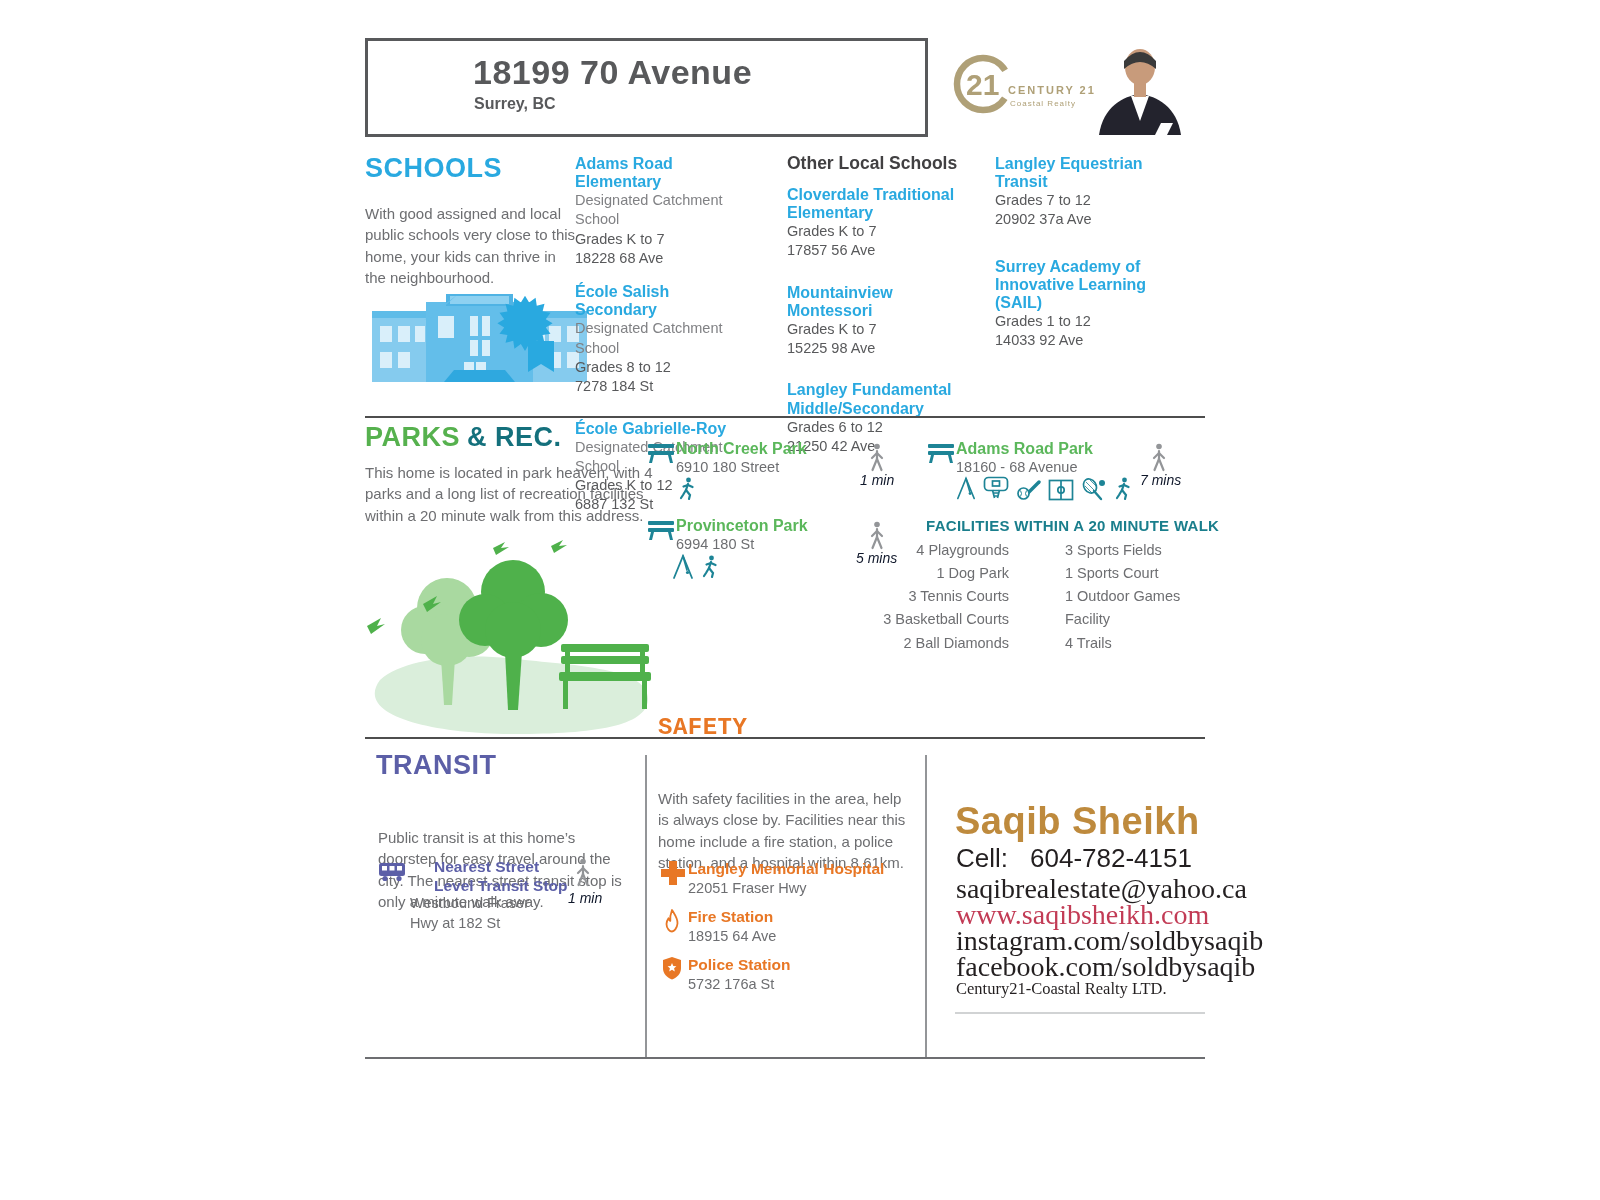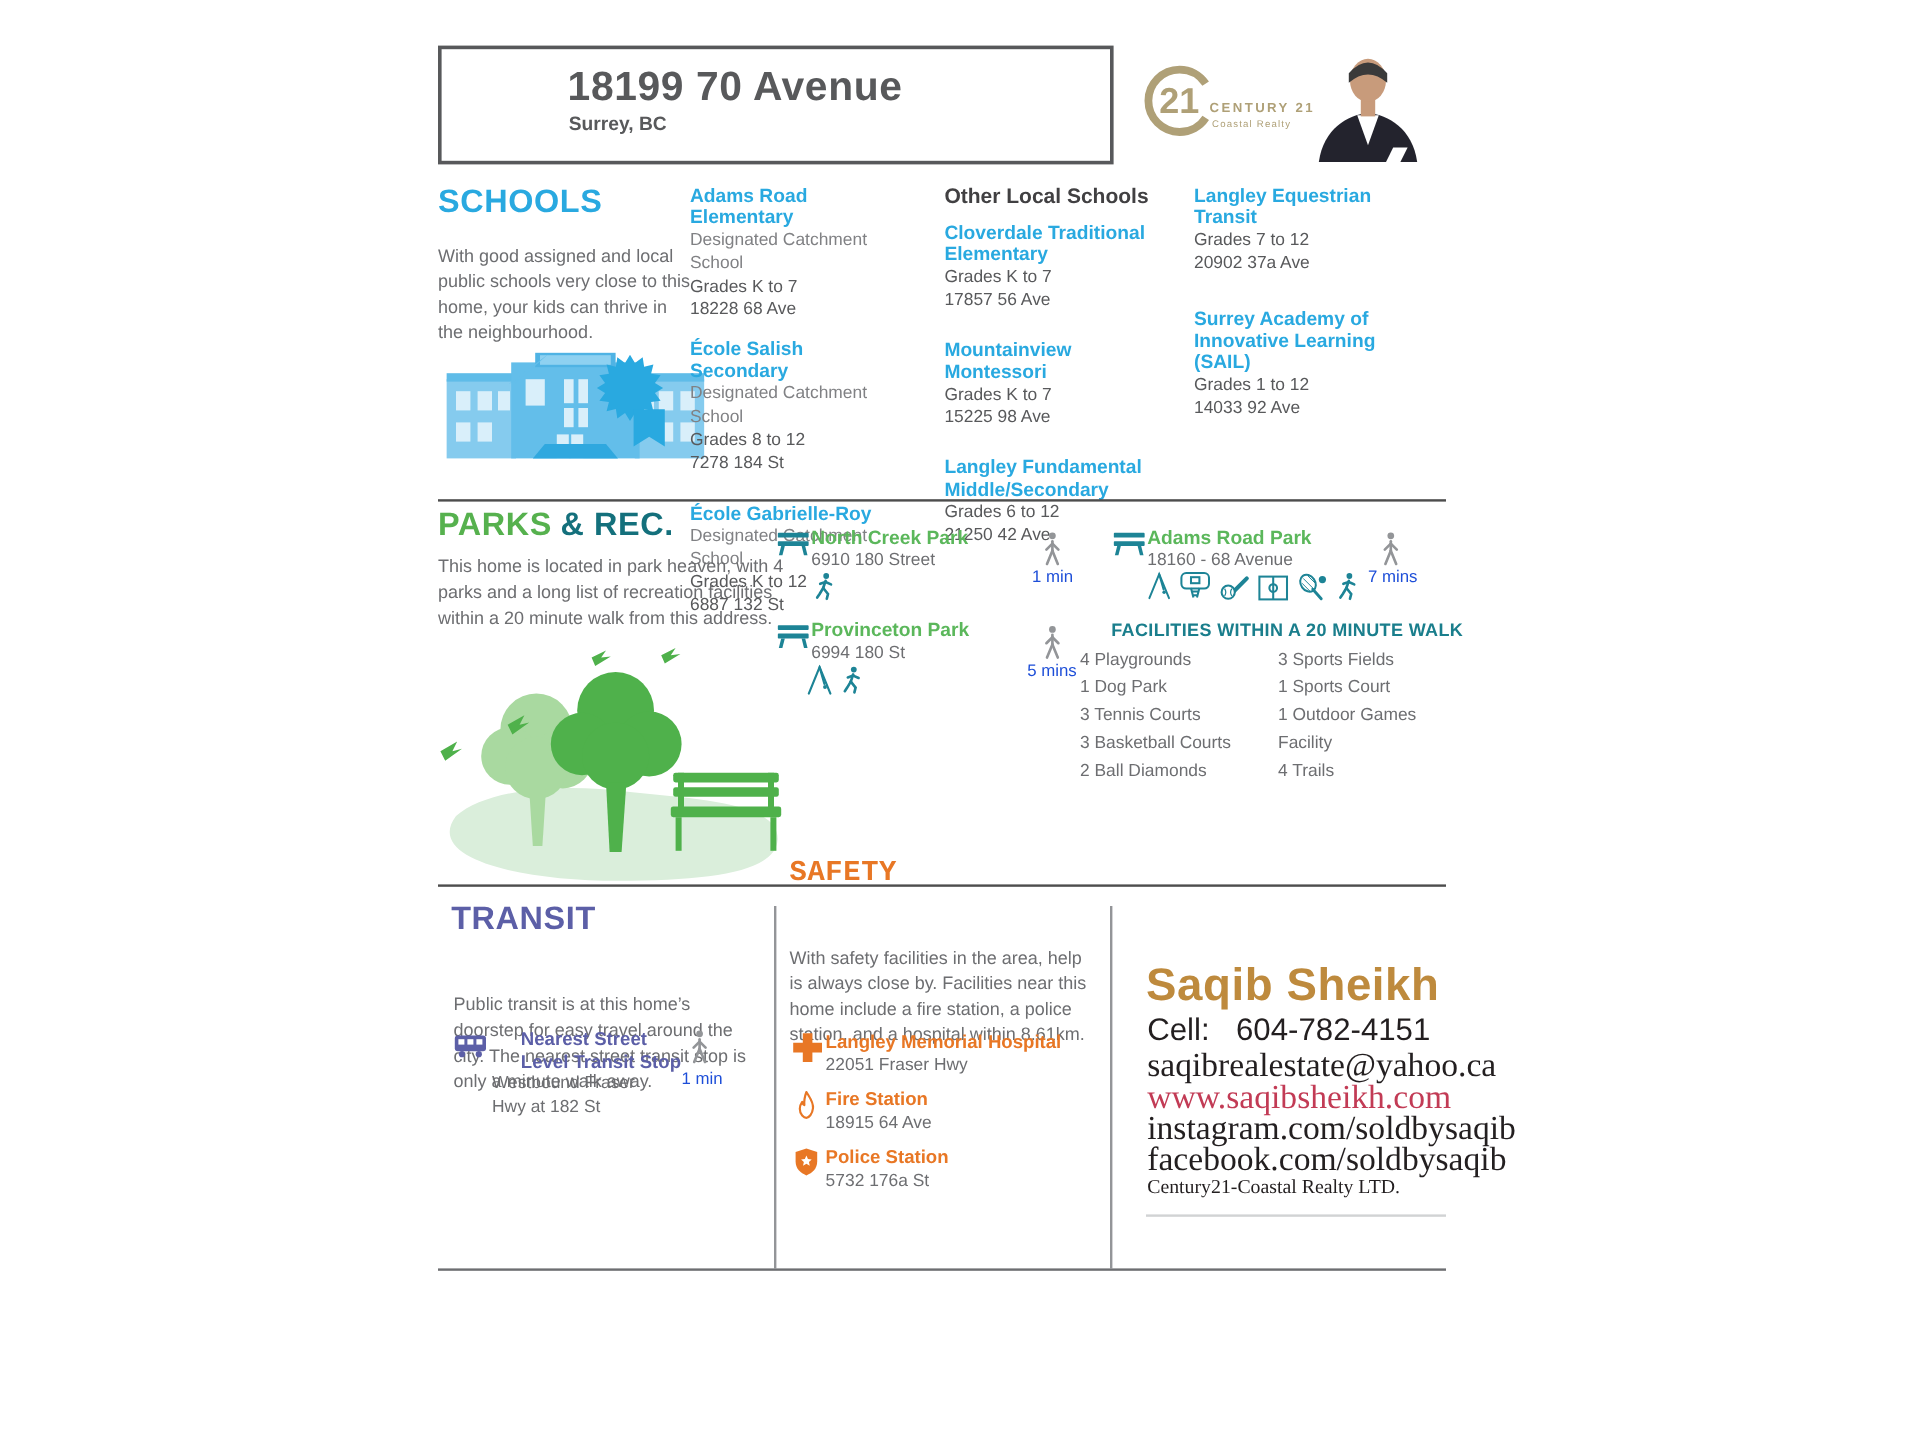--- a/index.html
+++ b/index.html
@@ -24,21 +24,21 @@
   .para{font-size:15px;line-height:1.42;color:#6d6e71;}
   
   .sc-name{font-size:16px;font-weight:bold;color:#29a9e0;line-height:1.13;}
   .sc-line{font-size:14.5px;line-height:1.33;color:#808184;}
   .sc-dark{font-size:14.5px;line-height:1.33;color:#58595b;}
   .other-h{font-size:17.5px;font-weight:bold;color:#414042;}
   .blk{margin-bottom:15px;}
   
   .park-name-g{font-size:16px;font-weight:bold;color:#5bb75b;line-height:1.1;}
   .addr-line{font-size:14.5px;color:#6d6e71;line-height:1.35;}
-  .walk-label{font-size:14px;color:#1d4ed8;}
+  .walk-label{font-size:14px;color:#0f172a;font-style:italic;}
   .fac-h{font-size:15px;font-weight:bold;color:#1a7e8c;letter-spacing:.3px;}
   .fac-line{font-size:14.5px;color:#6d6e71;line-height:1.25;margin-bottom:5px;}
   
   .item-name-p{font-size:15.5px;font-weight:bold;color:#5c5fa7;line-height:1.2;margin-left:24px;}
   .item-name-o{font-size:15.5px;font-weight:bold;color:#e87725;line-height:1.2;}
   .hr{background:#4d4d4d;height:2px;}
   .vr{background:#939598;width:2px;}
   .agent-name{left:955px;top:800px;font-size:38px;font-weight:bold;color:#be8a3d;letter-spacing:.5px;}
   .agent-cell{left:956px;top:843px;font-size:26px;color:#231f20;}
   .agent-cell .num{margin-left:22px;}
@@ -347,21 +347,21 @@
       <path d="M11,8 L11,16"></path>
         <path d="M11,10 L6,15"></path>
         <path d="M11,10 L16,15"></path>
       <path d="M11,16 L6.5,27"></path>
         <path d="M11,16 L15.5,27"></path>
     </svg>
   </div>
   <div class="abs walk-label" style="left:1140px;top:472px;">7 mins</div>
 
   <div class="abs fac-h" style="left:926px;top:517px;">FACILITIES WITHIN A 20 MINUTE WALK</div>
-  <div class="abs" style="left:900px;top:541px;width:135px;">
+  <div class="abs" style="left:874px;top:541px;width:135px;text-align:right;">
     <div class="fac-line">4 Playgrounds</div>
     <div class="fac-line">1 Dog Park</div>
     <div class="fac-line">3 Tennis Courts</div>
     <div class="fac-line">3 Basketball Courts</div>
     <div class="fac-line">2 Ball Diamonds</div>
   </div>
   <div class="abs" style="left:1065px;top:541px;width:140px;">
     <div class="fac-line">3 Sports Fields</div>
     <div class="fac-line">1 Sports Court</div>
     <div class="fac-line">1 Outdoor Games</div>

